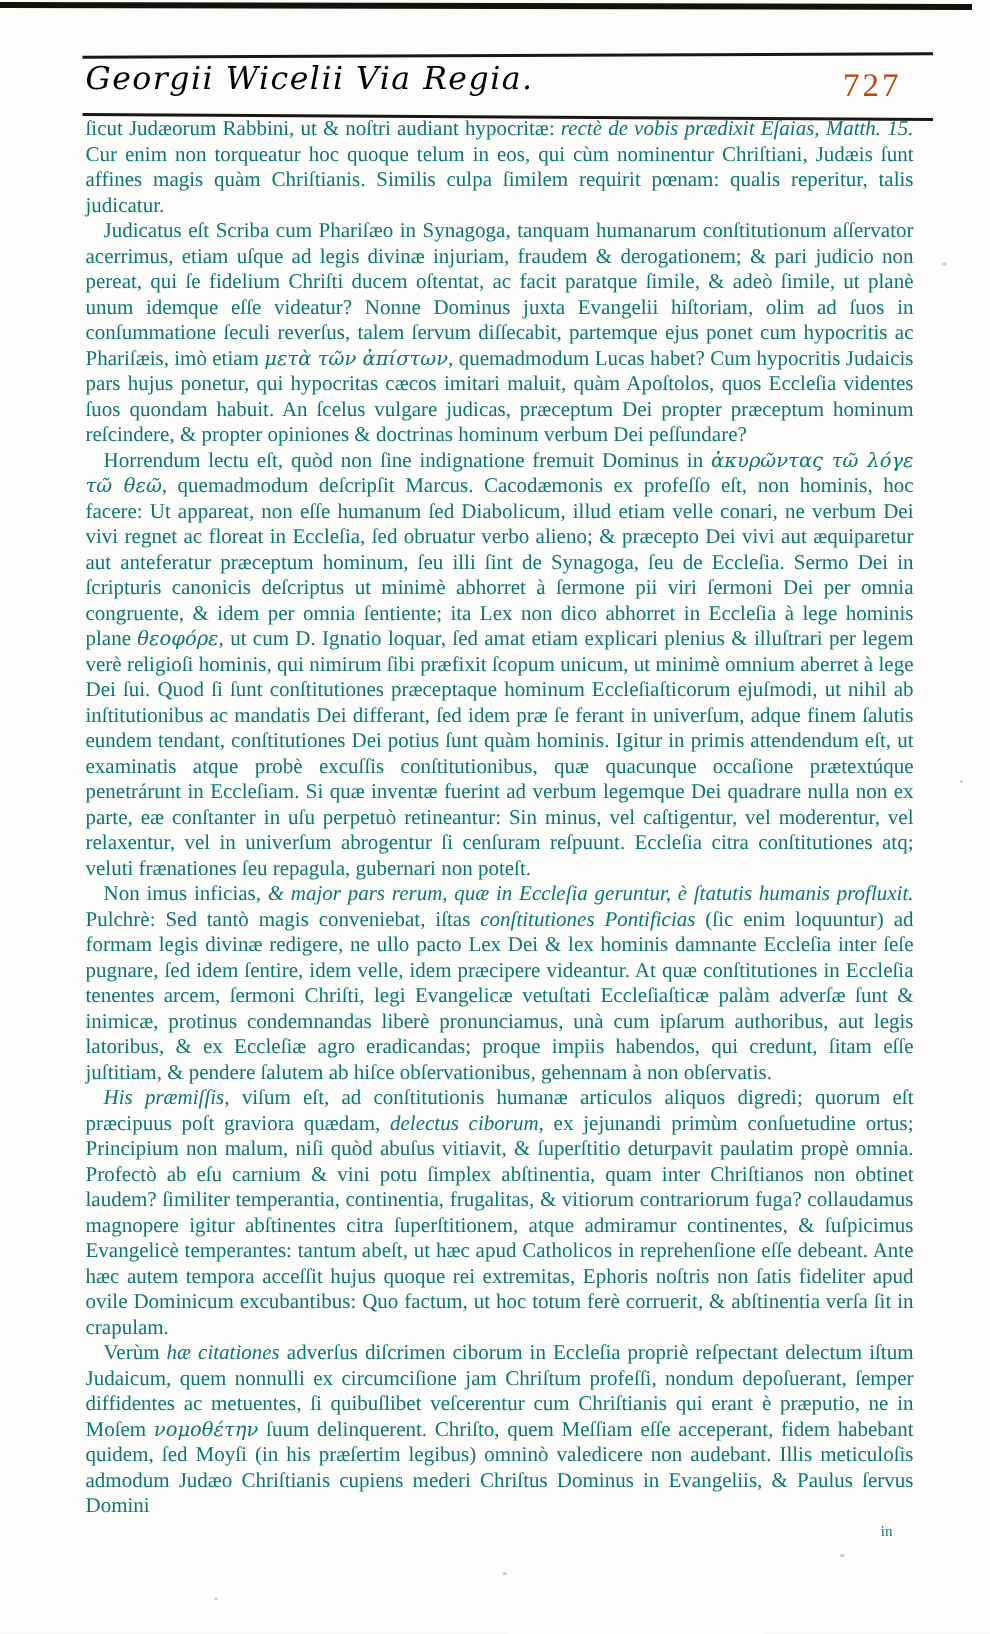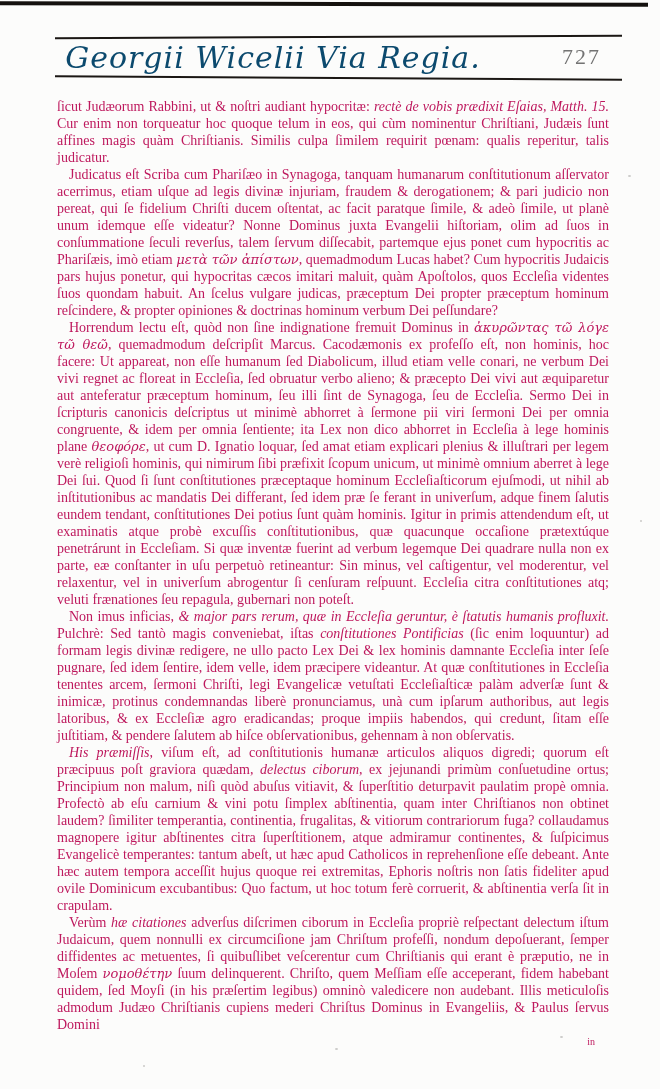--- a/index.html
+++ b/index.html
@@ -31,43 +31,42 @@
   .rule-above { top: 36px; transform: rotate(-0.25deg); }
   .rule-below { top: 77px; transform: rotate(0.35deg); }
   .running-header {
     position: absolute;
     left: 57px; top: 40px;
     width: 552px; height: 36px;
   }
   .running-header .title {
     position: absolute;
     left: 0; right: 120px;
-    text-align: center;
     font-family: "DejaVu Serif", serif;
     font-style: italic;
-    font-size: 30px;
+    font-size: 21px;
     letter-spacing: 1px;
-    color: #0c4a6e;
+    color: #000000;
     white-space: nowrap;
   }
   .running-header .pagenum {
     position: absolute;
     right: 8px; top: 4px;
     font-size: 22px;
     letter-spacing: 2px;
-    color: #737373;
+    color: #c2410c;
   }
   .text-block {
     position: absolute;
-    left: 57px; top: 98px;
+    left: 57px; top: 78px;
     width: 552px;
     font-size: 14px;
     line-height: 17px;
     text-align: justify;
-    color: #be185d;
+    color: #0f766e;
   }
   .text-block p {
     margin: 0;
     padding: 0;
   }
   .text-block p.indent { text-indent: 12px; }
   .text-block .italic { font-style: italic; }
   .text-block .greek {
     font-family: "DejaVu Serif", serif;
     font-style: italic;

